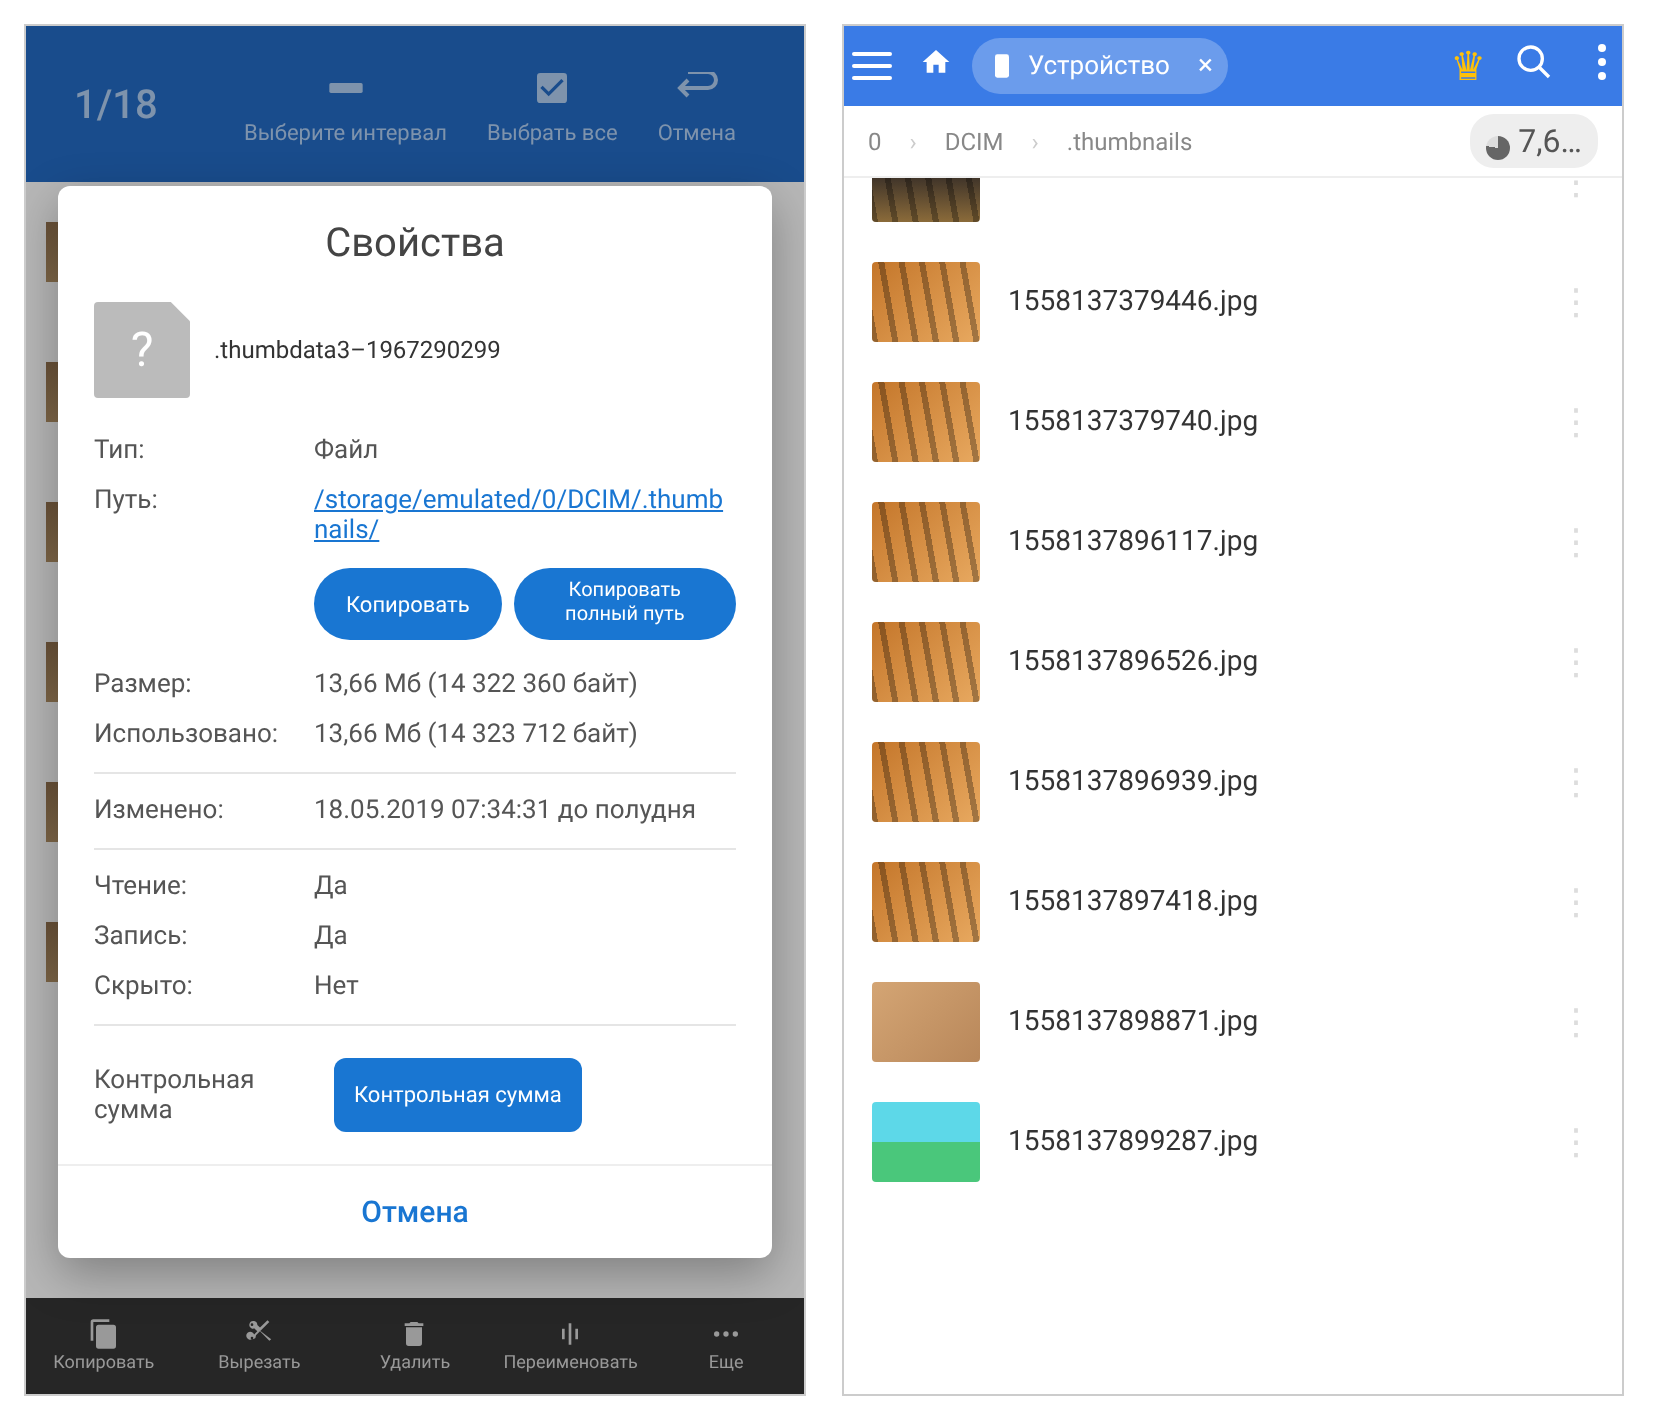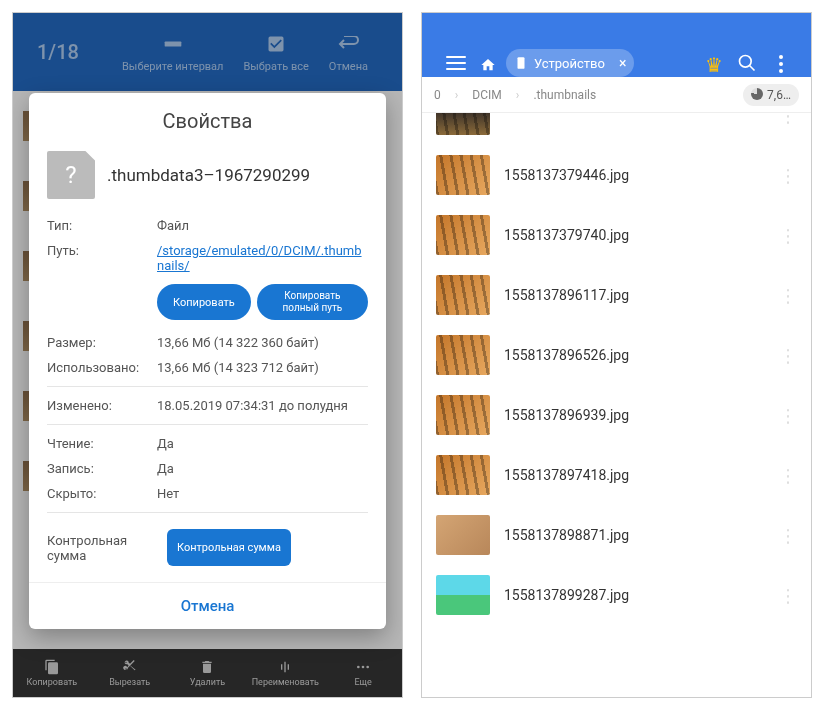--- a/index.html
+++ b/index.html
@@ -19,46 +19,46 @@
 .left-footer{position:absolute;bottom:0;left:0;right:0;height:48px;background:#333;display:flex;color:#ccc;font-size:9px}
 .left-footer .fbtn{flex:1;display:flex;flex-direction:column;align-items:center;justify-content:center;gap:2px}
 .left-footer svg{fill:#ccc;width:16px;height:16px}
 
 .modal-overlay{position:absolute;inset:0;background:rgba(0,0,0,.25)}
 .modal{position:absolute;top:80px;left:16px;right:16px;background:#fff;border-radius:6px;box-shadow:0 8px 24px rgba(0,0,0,.3);padding:0}
 .modal-title{text-align:center;font-size:20px;color:#444;padding:16px 0 12px}
 .modal-body{padding:0 18px}
 .file-row{display:flex;align-items:center;gap:12px;padding:6px 0 14px}
 .file-icon{width:48px;height:48px;background:#bbb;display:flex;align-items:center;justify-content:center;color:#fff;font-size:24px;border-radius:2px;clip-path:polygon(0 0,80% 0,100% 20%,100% 100%,0 100%)}
-.file-name{font-size:17px;color:#333}
+.file-name{font-size:12px;color:#333}
 .prop-row{display:flex;padding:5px 0;font-size:13px;color:#555}
 .prop-label{width:110px;flex-shrink:0}
 .prop-val{color:#555}
 .prop-link{color:#1976d2;text-decoration:underline;word-break:break-all}
 .btn-row{display:flex;gap:6px;padding:6px 0 10px;margin-left:110px}
 .pill-btn{background:#1976d2;color:#fff;border:none;border-radius:20px;padding:8px 16px;font-size:11px;cursor:pointer}
 .pill-btn.small{padding:6px 10px;font-size:10px;line-height:1.2}
 .divider{height:1px;background:#e5e5e5;margin:6px 0}
 .checksum-row{display:flex;align-items:center;justify-content:flex-start;padding:10px 0 16px}
 .checksum-label{font-size:13px;color:#555;max-width:120px}
 .checksum-btn{background:#1976d2;color:#fff;border:none;border-radius:6px;padding:12px 10px;font-size:11px;cursor:pointer}
 .cancel-row{text-align:center;padding:14px;font-size:15px;font-weight:500;color:#1976d2;cursor:pointer;border-top:1px solid #eee}
 
 
-.right-header{height:64px;background:#3a7be6;display:flex;align-items:flex-end;padding:0 20px;gap:6px}
+.right-header{height:40px;background:#3a7be6;display:flex;align-items:center;padding:0 0;gap:6px}
 .hamburger{width:28px;height:28px;display:flex;flex-direction:column;justify-content:center;gap:4px;padding:4px;cursor:pointer}
 .hamburger span{height:2px;background:#fff;border-radius:1px}
 .home-icon{color:#fff;font-size:16px;padding:0 4px}
 .device-chip{background:rgba(255,255,255,.25);border-radius:16px;padding:6px 8px;display:flex;align-items:center;gap:6px;color:#fff;font-size:13px}
 .device-chip .x{margin-left:8px;font-size:14px}
 .crown{color:#ffc107;font-size:20px;margin-left:auto}
 .search-icon,.menu-dots{color:#fff;padding:0 8px;cursor:pointer}
 .breadcrumb{height:36px;display:flex;align-items:center;padding:0 12px;font-size:12px;color:#888;gap:14px;border-bottom:1px solid #eee}
 .breadcrumb .sep{color:#ccc}
-.storage-chip{margin-left:auto;background:#eee;border-radius:12px;padding:4px 8px;display:flex;align-items:flex-start;gap:4px;font-size:12px;color:#555}
+.storage-chip{margin-left:auto;background:#eee;border-radius:12px;padding:4px 8px;display:flex;align-items:flex-end;gap:4px;font-size:16px;color:#555}
 .storage-chip .pie{width:12px;height:12px;border-radius:50%;background:conic-gradient(#666 0 280deg,#ddd 280deg 360deg)}
 .file-list{overflow:auto}
 .file-item{display:flex;align-items:center;padding:10px 14px;gap:14px}
 .file-thumb{width:54px;height:40px;background:linear-gradient(135deg,#c4762a,#e8a960);border-radius:2px;flex-shrink:0;position:relative;overflow:hidden}
 .file-thumb.t1{background:linear-gradient(180deg,#3a3028 40%,#8b6b3a)}
 .file-thumb.t7{background:linear-gradient(135deg,#d4a574,#b8875a)}
 .file-thumb.t8{background:linear-gradient(180deg,#5dd8e8 50%,#4ac77b 50%)}
 .tiger-stripe{position:absolute;inset:0;background:repeating-linear-gradient(80deg,rgba(0,0,0,.3) 0 3px,transparent 3px 10px)}
 .file-item .fname{font-size:14px;color:#333;flex:1}
 .file-item .dots{color:#ddd;font-size:18px}

